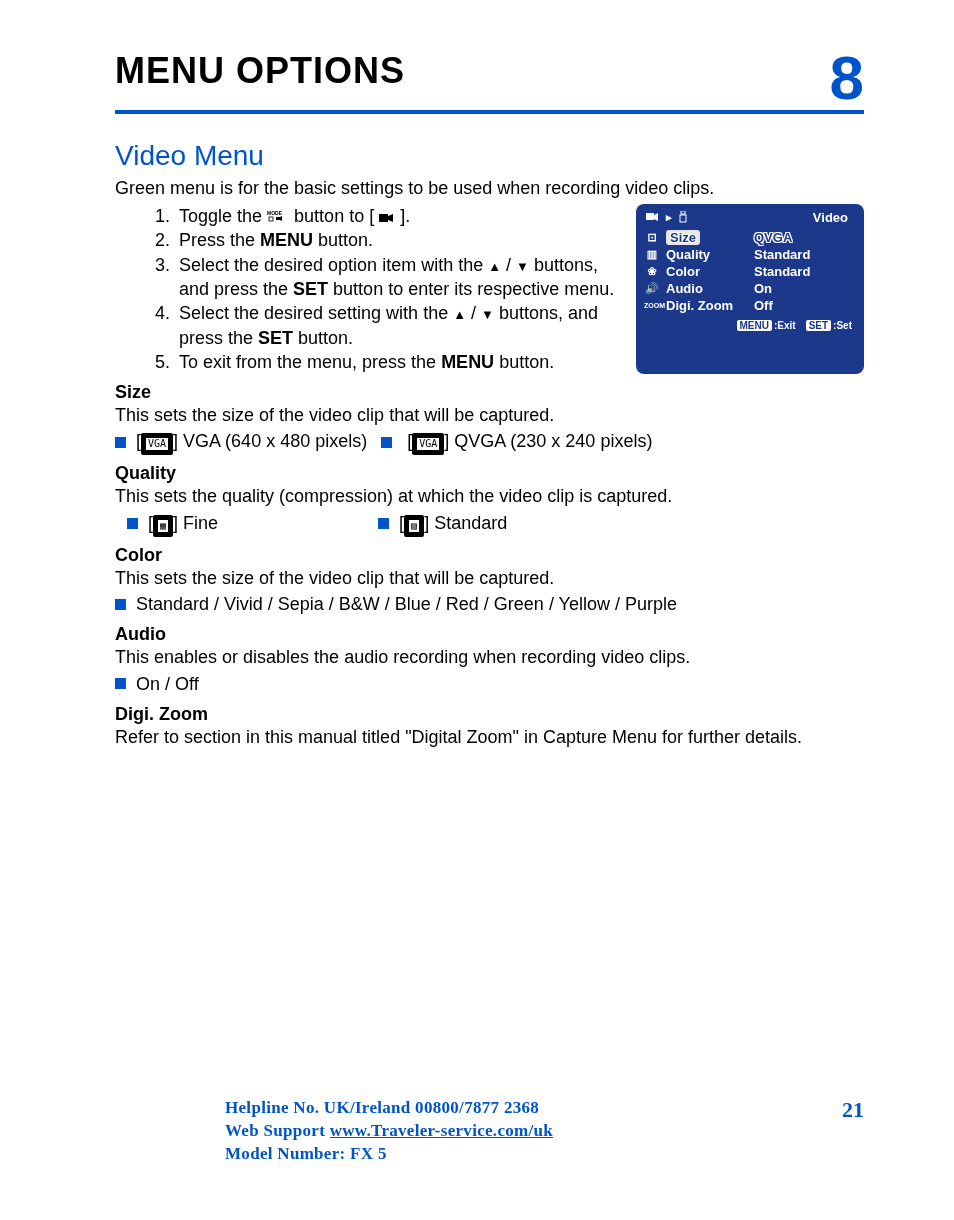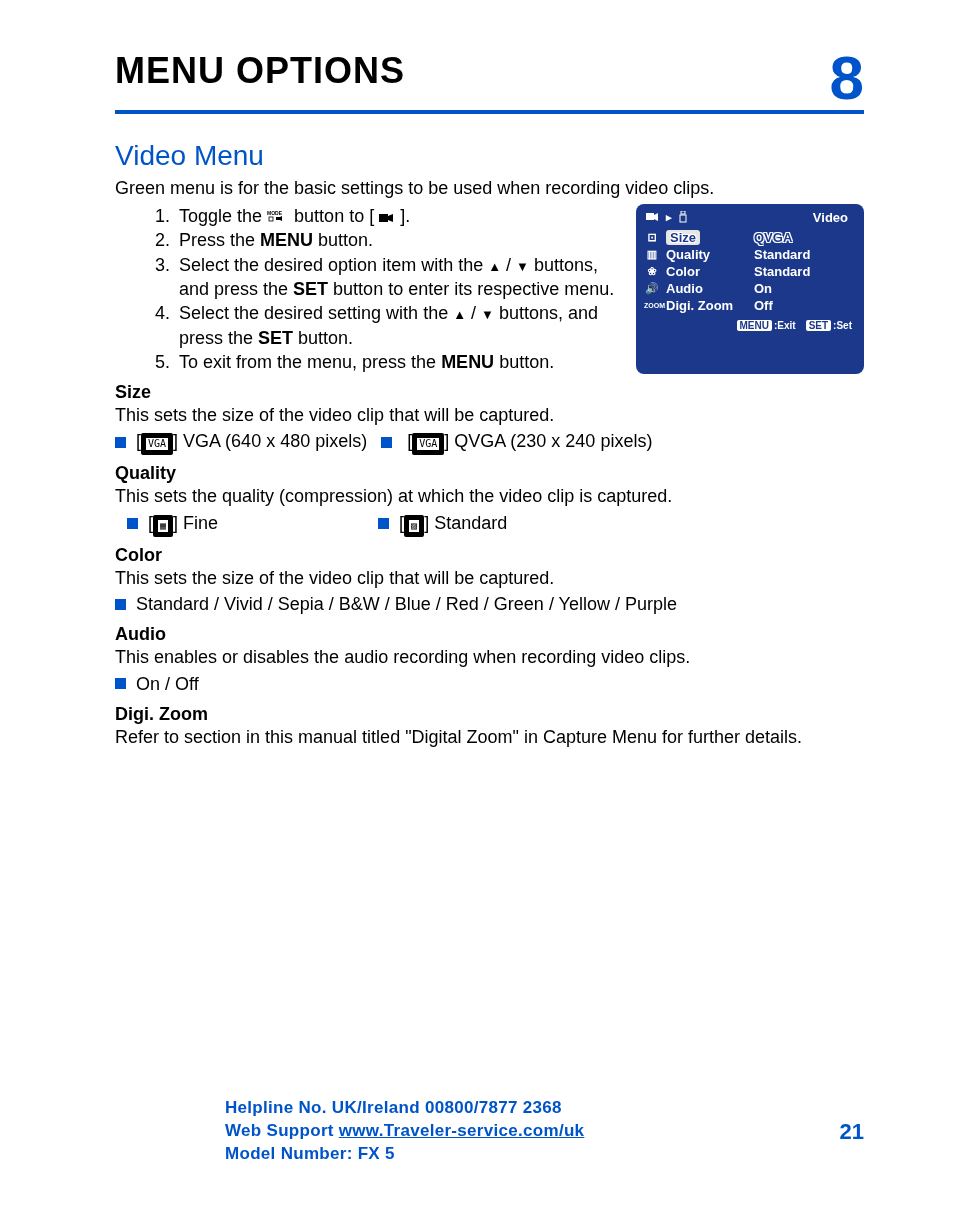--- a/index.html
+++ b/index.html
@@ -144,23 +144,23 @@
     margin-right: 2px;
   }
   
   .page-footer {
     position: absolute;
     left: 115px;
     right: 90px;
     bottom: 54px;
     display: flex;
     justify-content: space-between;
-    align-items: center;
+    align-items: flex-start;
     color: #0054c9;
-    font-family: Liberation Sans, sans-serif;
+    font-family: Liberation Serif, serif;
     font-weight: 700;
   }
   .footer-block {
     font-size: 17px;
     line-height: 1.35;
     letter-spacing: 0.3px;
     margin-left: 110px;
   }
   .footer-block a { color: #0054c9; text-decoration: underline; }
   .page-num { font-size: 22px; font-weight: 900; }

